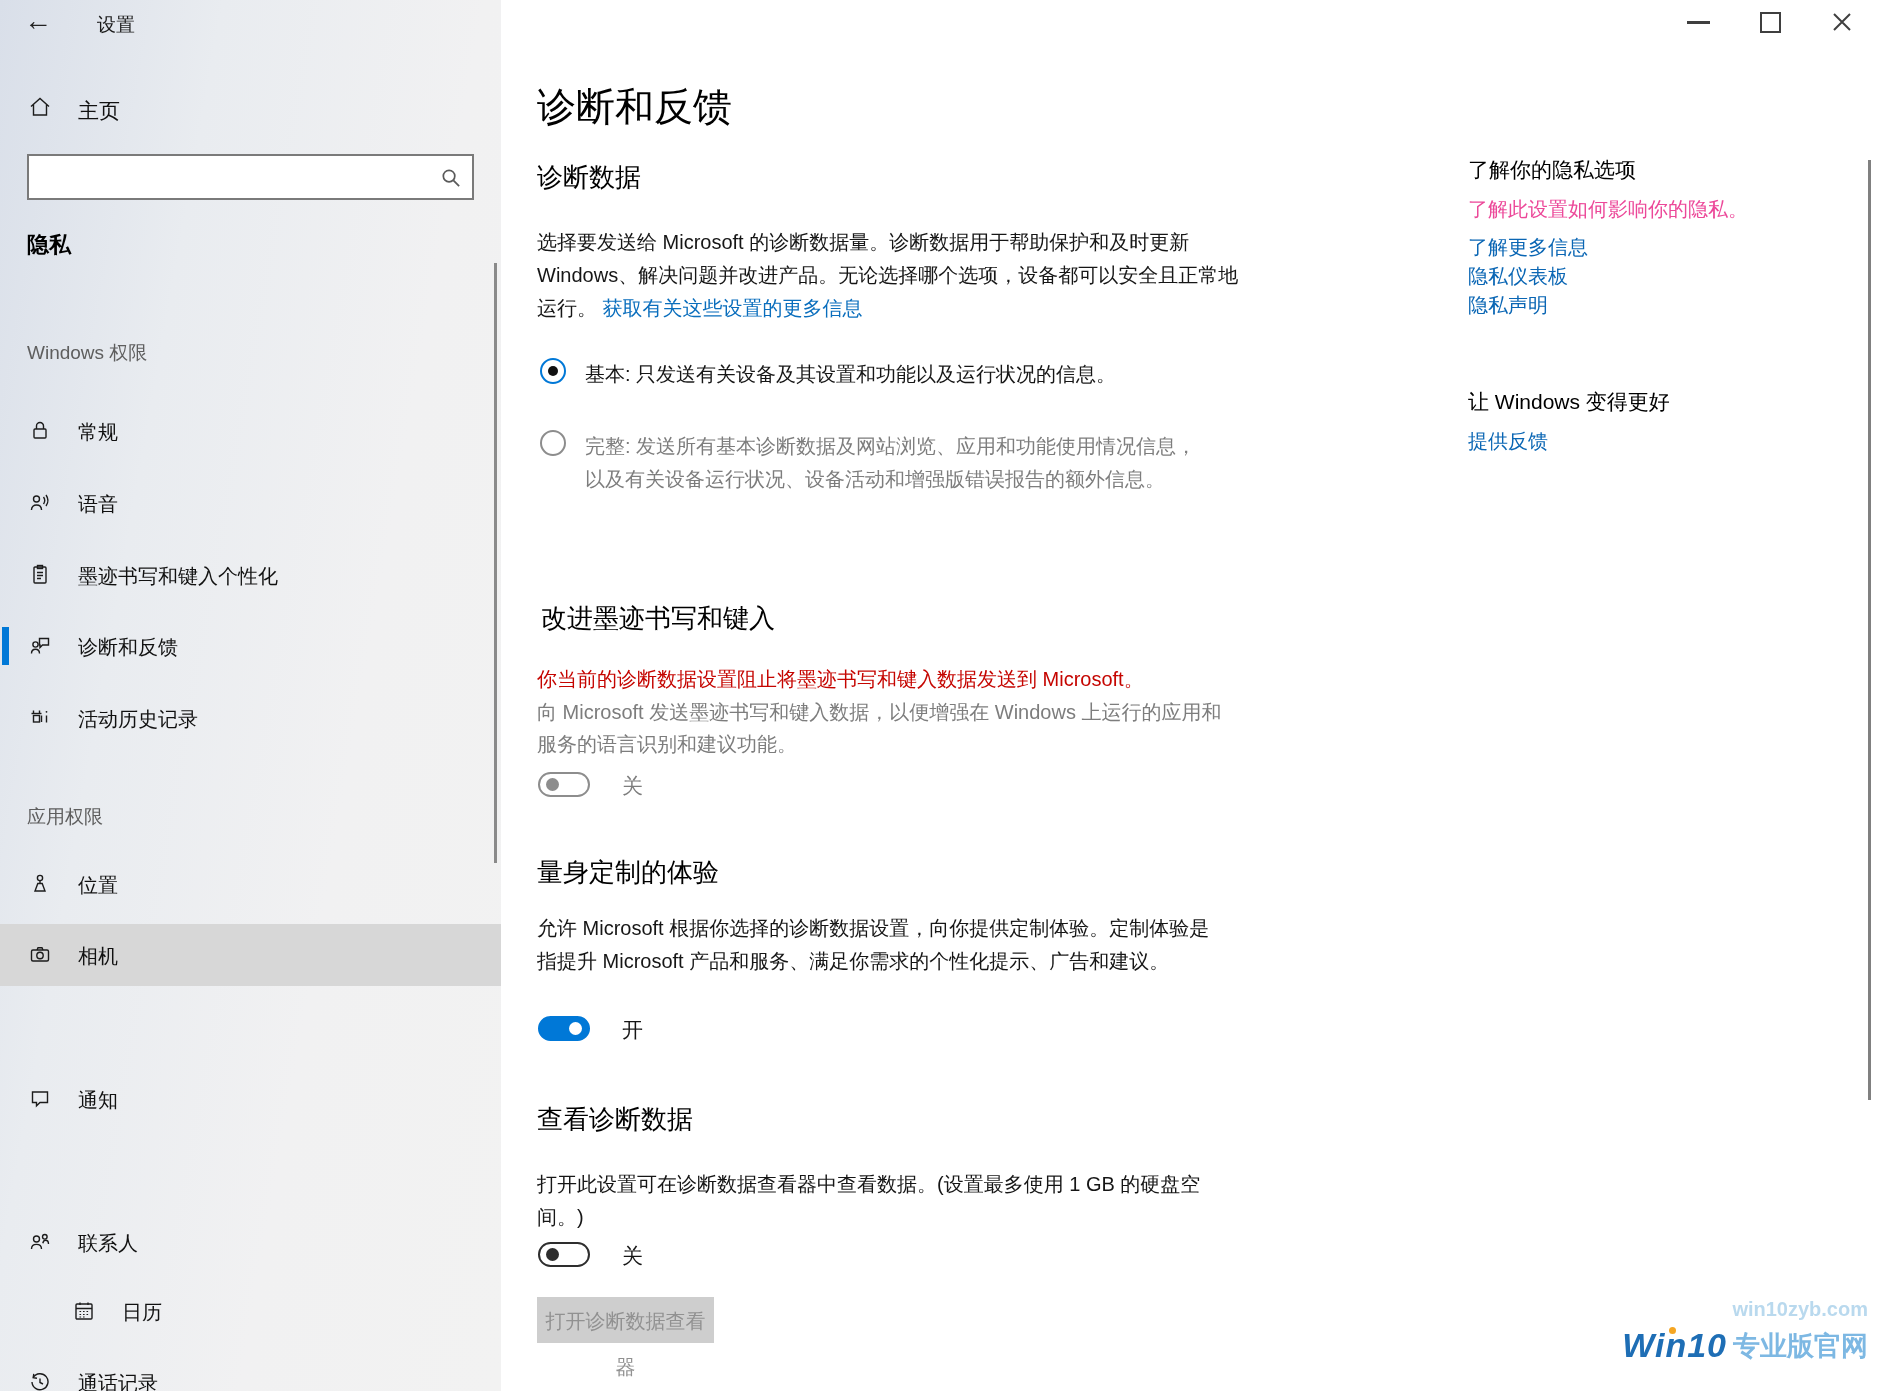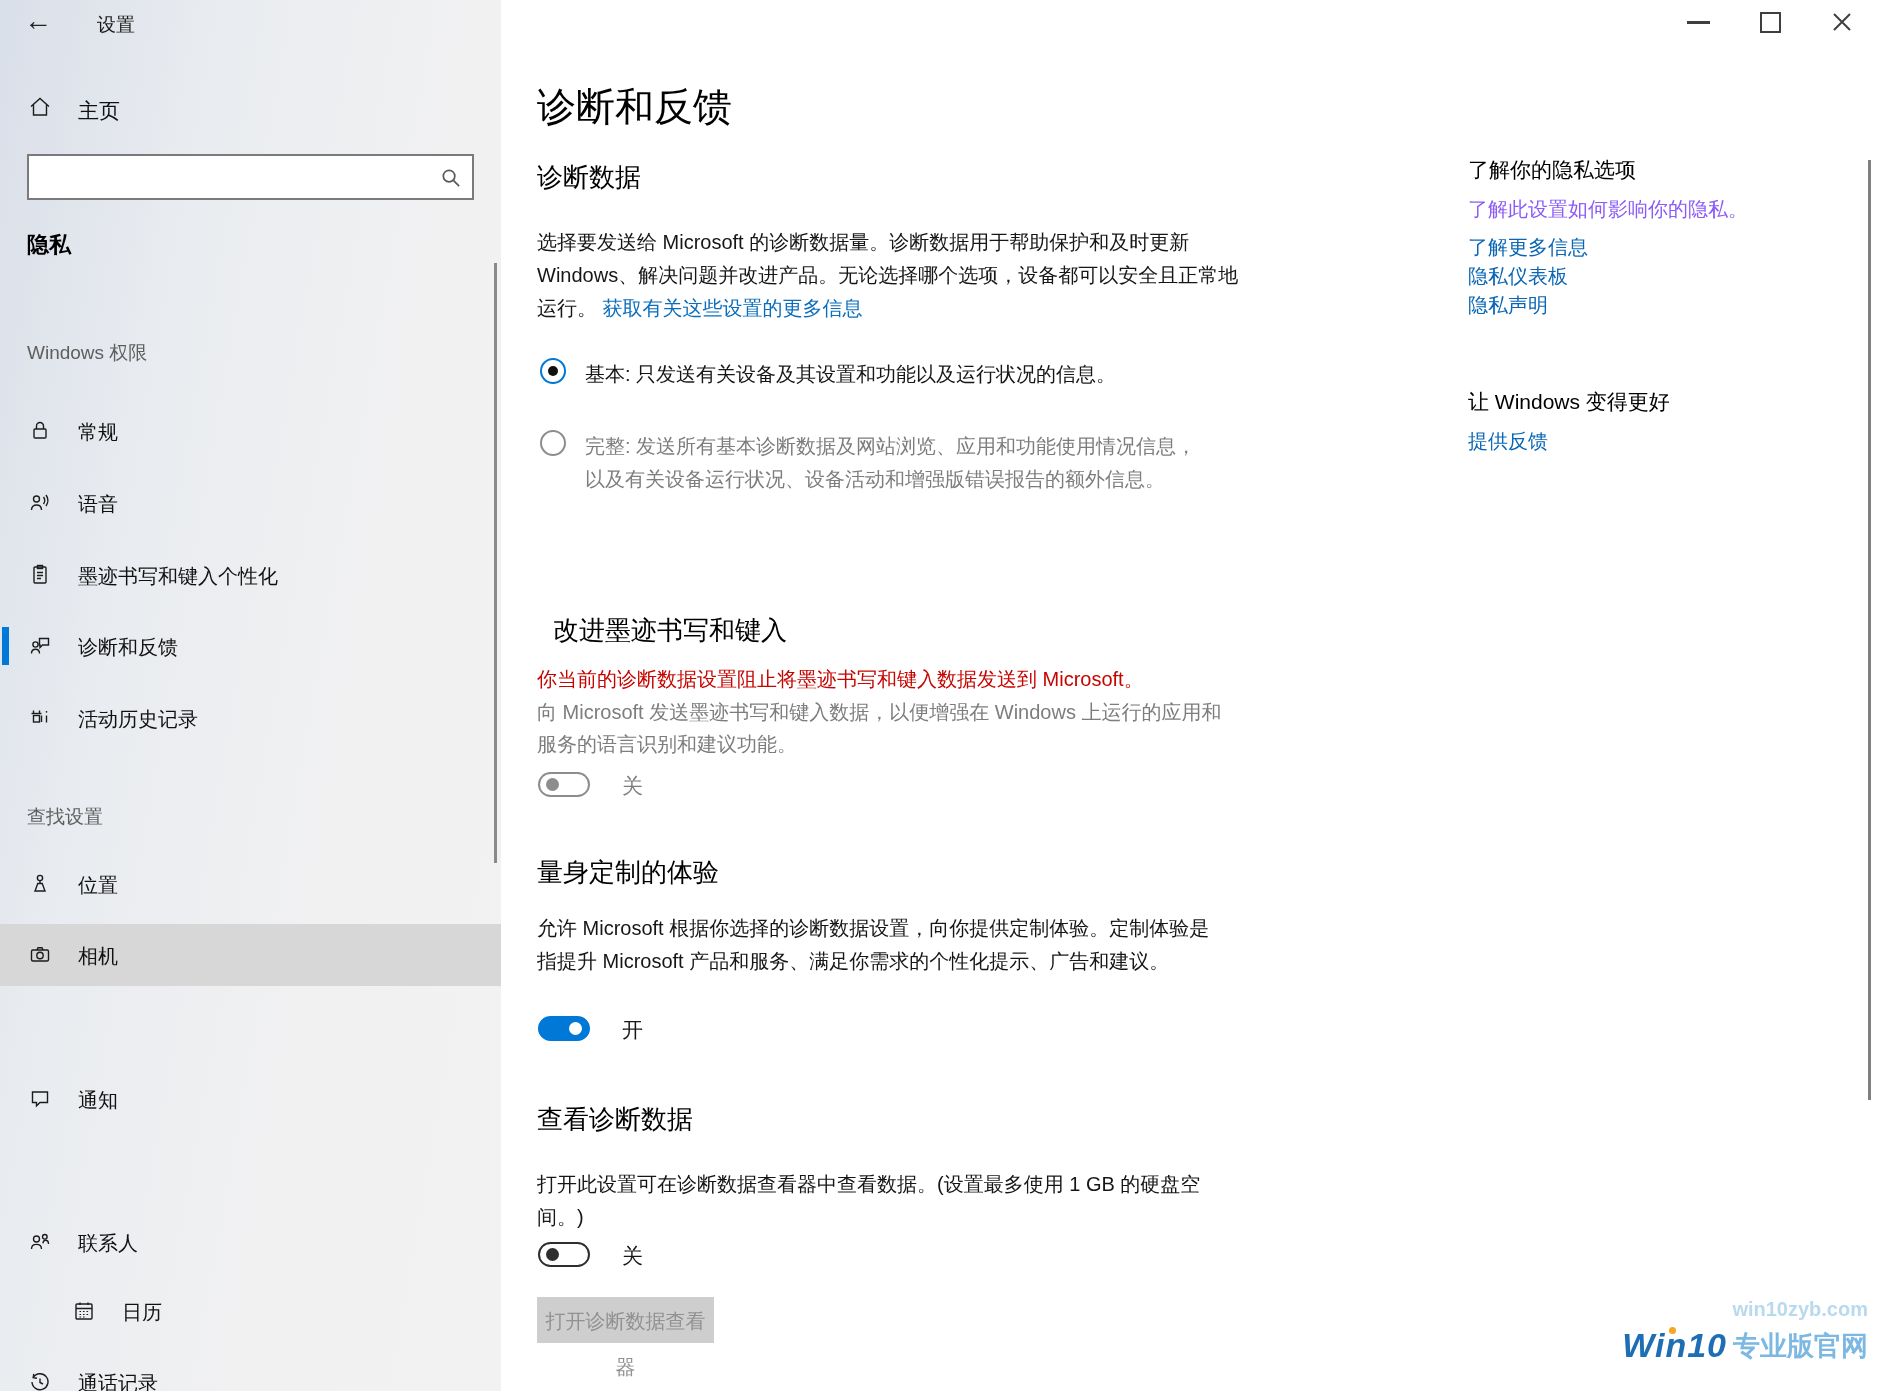--- a/index.html
+++ b/index.html
@@ -70,21 +70,21 @@
   .toggle.off{border:2px solid #2e2e2e;background:transparent;}
   .toggle.off .knob{left:6px;background:#2e2e2e;}
   .toggle-label{font-size:21px;}
   .gray-btn{
     left:537px;top:1297px;width:177px;height:46px;background:#cecece;border:none;
     font-size:20px;color:#919191;font-family:inherit;text-align:center;line-height:46px;
   }
 
   
   .aside-h{left:1468px;font-size:21px;color:#000;}
-  .aside-p{left:1468px;font-size:20px;color:#8b5cf6;white-space:nowrap;}
+  .aside-p{left:1468px;font-size:20px;color:#ec4899;white-space:nowrap;}
   .aside-link{left:1468px;font-size:20px;color:#0a66b4;cursor:pointer;white-space:nowrap;}
 
   .main-scrollbar{left:1868px;top:160px;width:3px;height:940px;background:#808080;}
 
   
   .wm-url{right:9px;top:1298px;font-size:20px;font-weight:700;color:#b9d9ee;}
   .wm-logo{right:9px;top:1326px;text-align:right;white-space:nowrap;}
   .wm-brand{font-size:34px;font-weight:700;font-style:italic;color:#1e6eb5;position:relative;letter-spacing:1px;}
   .wm-brand .idot{position:absolute;left:47px;top:1px;width:7px;height:7px;border-radius:50%;background:#f5a623;}
   .wm-suffix{font-size:27px;font-weight:700;color:#7db8e3;margin-left:6px;vertical-align:2px;}
@@ -169,21 +169,21 @@
       <path d="M5.5 4.5 V7 M11.5 4.5 V7"></path>
         <path d="M3.5 7.5 H13.5"></path>
       <rect x="5.5" y="9.5" width="6" height="6.5"></rect>
         <path d="M13.5 9.5 V16"></path>
       <path d="M18.5 9.5 V16.5"></path>
         <circle cx="18.5" cy="5.8" r="0.9" fill="#1c1c1c" stroke="none"></circle>
     </svg>
     <span class="nlabel">活动历史记录</span>
   </div>
 
-  <div class="abs section-header" style="top:804px;">查找设置</div>
+  <div class="abs section-header" style="top:804px;">应用权限</div>
 
   <div class="abs nav-item" style="top:853px;">
     <svg class="nico" viewBox="0 0 24 24">
       <circle cx="12" cy="6" r="2.6"></circle>
         <path d="M12 8.6 V11.5"></path>
       <path d="M9.8 11.5 H14.2 L17 19 H7 Z"></path>
     </svg>
     <span class="nlabel">位置</span>
   </div>
 
@@ -244,21 +244,21 @@
 <span class="ilink">获取有关这些设置的更多信息</span></p>
 
 <div class="abs radio sel" style="left:540px;top:358px;">
     <span class="dot"></span>
   </div>
 <div class="abs radio-label" style="left:585px;top:358px;color:#161616;">基本: 只发送有关设备及其设置和功能以及运行状况的信息。</div>
 
 <div class="abs radio unsel" style="left:540px;top:430px;"></div>
 <div class="abs radio-label gray" style="left:585px;top:430px;width:625px;">完整: 发送所有基本诊断数据及网站浏览、应用和功能使用情况信息，以及有关设备运行状况、设备活动和增强版错误报告的额外信息。</div>
 
-<h2 class="abs sec-heading" style="top:597px;margin:16px;">改进墨迹书写和键入</h2>
+<h2 class="abs sec-heading" style="top:597px;margin:4px;">改进墨迹书写和键入</h2>
 <div class="abs red-line" style="top:666px;">你当前的诊断数据设置阻止将墨迹书写和键入数据发送到 Microsoft。</div>
 <p class="abs body-p gray" style="top:696px;width:700px;line-height:32px;margin:0;">向 Microsoft 发送墨迹书写和键入数据，以便增强在 Windows 上运行的应用和服务的语言识别和建议功能。</p>
 <div class="abs toggle off-disabled" style="left:538px;top:772px;">
     <span class="knob"></span>
   </div>
 <div class="abs toggle-label" style="left:622px;top:772px;color:#7d7d7d;">关</div>
 
 <h2 class="abs sec-heading" style="top:855px;margin:0;">量身定制的体验</h2>
 <p class="abs body-p" style="top:912px;width:690px;margin:0;">允许 Microsoft 根据你选择的诊断数据设置，向你提供定制体验。定制体验是指提升 Microsoft 产品和服务、满足你需求的个性化提示、广告和建议。</p>
 <div class="abs toggle on" style="left:538px;top:1016px;">

